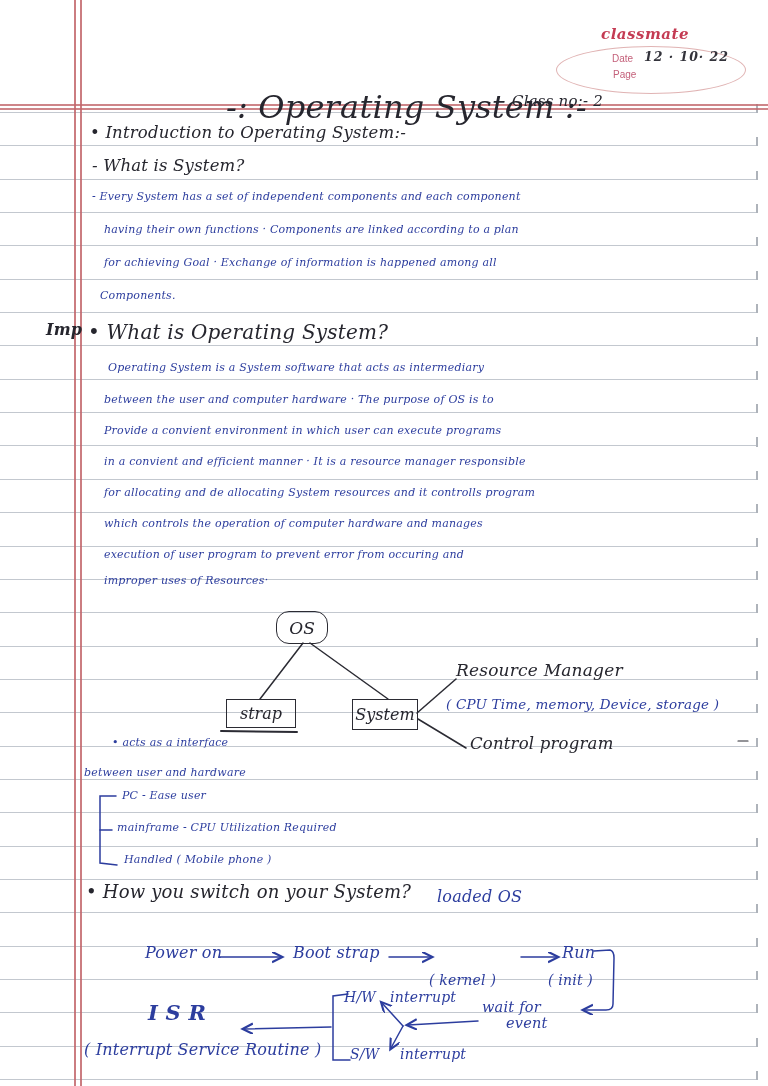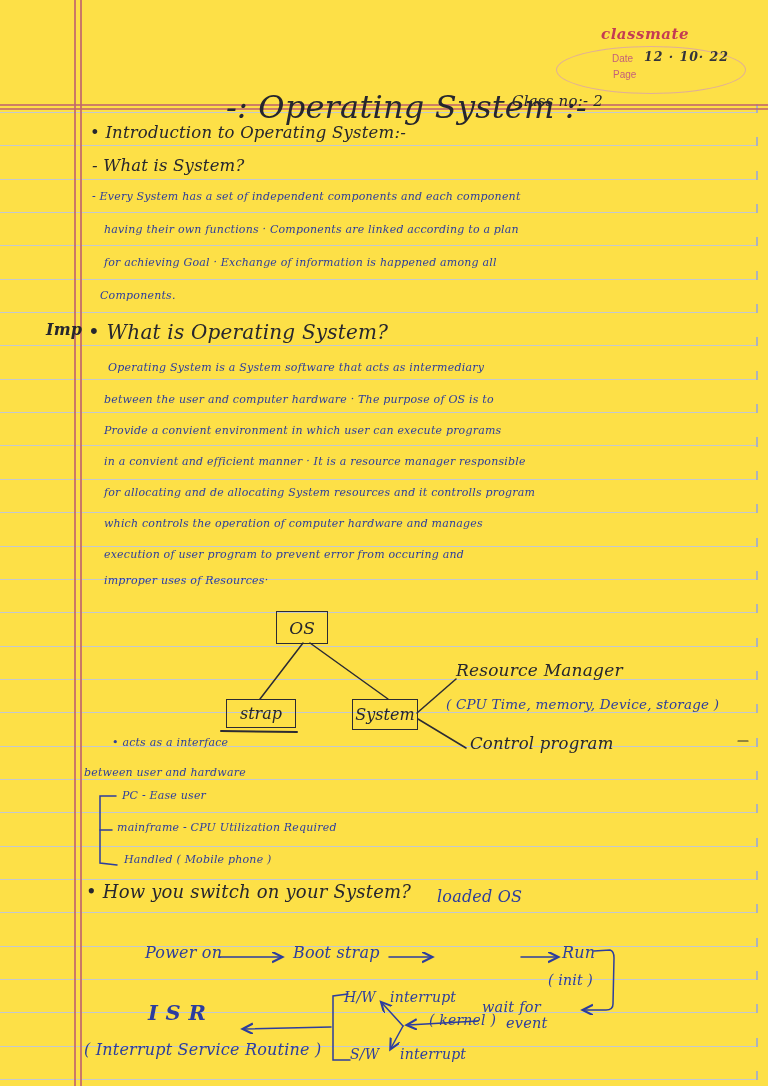--- a/index.html
+++ b/index.html
@@ -1,17 +1,17 @@
 <!DOCTYPE html>
 <html><head>
 <meta charset="utf-8">
 <style>
   html,body{margin:0;padding:0;}
   body{background:#e8e6e2;font-family:"DejaVu Serif",serif;}
-  #page{position:relative;width:768px;height:1086px;background:#fde047;overflow:hidden;}
+  #page{position:relative;width:768px;height:1086px;background:#ffffff;overflow:hidden;}
 
   
   .rules{position:absolute;left:0;top:112px;width:758px;height:968px;pointer-events:none;
     background:repeating-linear-gradient(180deg,#c3c8cf 0,#c3c8cf 1px,transparent 1px,transparent 33.35px);}
   .rule-ticks{position:absolute;left:756px;top:104px;width:2px;height:976px;pointer-events:none;
     background:repeating-linear-gradient(180deg,#aeb3ba 0,#aeb3ba 9px,transparent 9px,transparent 33.35px);}
   .margin-line{position:absolute;top:0;width:1.5px;height:1086px;background:#c2666b;opacity:.85;}
   .head-line{position:absolute;left:0;width:768px;height:1.5px;background:#c2666b;opacity:.8;}
 
   
@@ -61,39 +61,39 @@
   <div class="hwk" style="left:88px;top:320px;font-size:20px;">• What is Operating System?</div>
   <div class="hw" style="left:108px;top:361px;">Operating System is a System software that acts as intermediary</div>
   <div class="hw" style="left:104px;top:393px;">between the user and computer hardware · The purpose of OS is to</div>
   <div class="hw" style="left:104px;top:424px;">Provide a convient environment in which user can execute programs</div>
   <div class="hw" style="left:104px;top:486px;">for allocating and de allocating System resources and it controlls program</div>
   <div class="hw" style="left:104px;top:455px;">in a convient and efficient manner · It is a resource manager responsible</div>
   <div class="hw" style="left:104px;top:517px;">which controls the operation of computer hardware and manages</div>
   <div class="hw" style="left:104px;top:548px;">execution of user program to prevent error from occuring and</div>
   <div class="hw" style="left:104px;top:574px;">improper uses of Resources·</div>
 
-  <div class="box" style="left:276px;top:611px;width:50px;height:31px;font-size:17px;">OS</div>
+  <div class="box" style="left:276px;top:611px;width:50px;height:31px;font-size:17px;border-radius:13px;">OS</div>
   <div class="box" style="left:226px;top:699px;width:68px;height:27px;font-size:16px;">strap</div>
   <div class="box" style="left:352px;top:699px;width:64px;height:29px;font-size:16px;">System</div>
   <div class="hwk" style="left:456px;top:660px;font-size:17px;">Resource Manager</div>
   <div class="hw" style="left:446px;top:696px;font-size:13.5px;">( CPU Time, memory, Device, storage )</div>
   <div class="hwk" style="left:470px;top:734px;">Control program</div>
   <div class="hw" style="left:112px;top:736px;">• acts as a interface</div>
   <div class="hw" style="left:84px;top:766px;">between user and hardware</div>
   <div class="hw" style="left:122px;top:789px;">PC -   Ease user</div>
   <div class="hw" style="left:117px;top:821px;">mainframe -  CPU Utilization Required</div>
   <div class="hw" style="left:124px;top:853px;">Handled ( Mobile phone )</div>
 
   <div class="hwk" style="left:86px;top:881px;font-size:18px;">• How you switch on your System?</div>
 
   <div class="hw" style="left:145px;top:943px;font-size:16px;">Power on</div>
   <div class="hw" style="left:293px;top:943px;font-size:16px;">Boot strap</div>
   <div class="hw" style="left:437px;top:887px;font-size:16px;">loaded OS</div>
   <div class="hw" style="left:562px;top:943px;font-size:16px;">Run</div>
-  <div class="hw" style="left:429px;top:1012px;font-size:14px;">( kernel )</div>
+  <div class="hw" style="left:429px;top:972px;font-size:14px;">( kernel )</div>
   <div class="hw" style="left:548px;top:972px;font-size:14px;">( init )</div>
   <div class="hw" style="left:344px;top:989px;font-size:14px;">H/W</div>
   <div class="hw" style="left:390px;top:989px;font-size:14px;">interrupt</div>
   <div class="hw" style="left:482px;top:999px;font-size:14.5px;">wait for</div>
   <div class="hw" style="left:506px;top:1015px;font-size:14.5px;text-align:center;">event</div>
   <div class="hw" style="left:148px;top:1000px;font-size:21px;font-weight:bold;">I S R</div>
   <div class="hw" style="left:350px;top:1046px;font-size:14px;">S/W</div>
   <div class="hw" style="left:400px;top:1046px;font-size:14px;">interrupt</div>
   <div class="hw" style="left:84px;top:1040px;font-size:16px;">( Interrupt Service Routine )</div>
 

